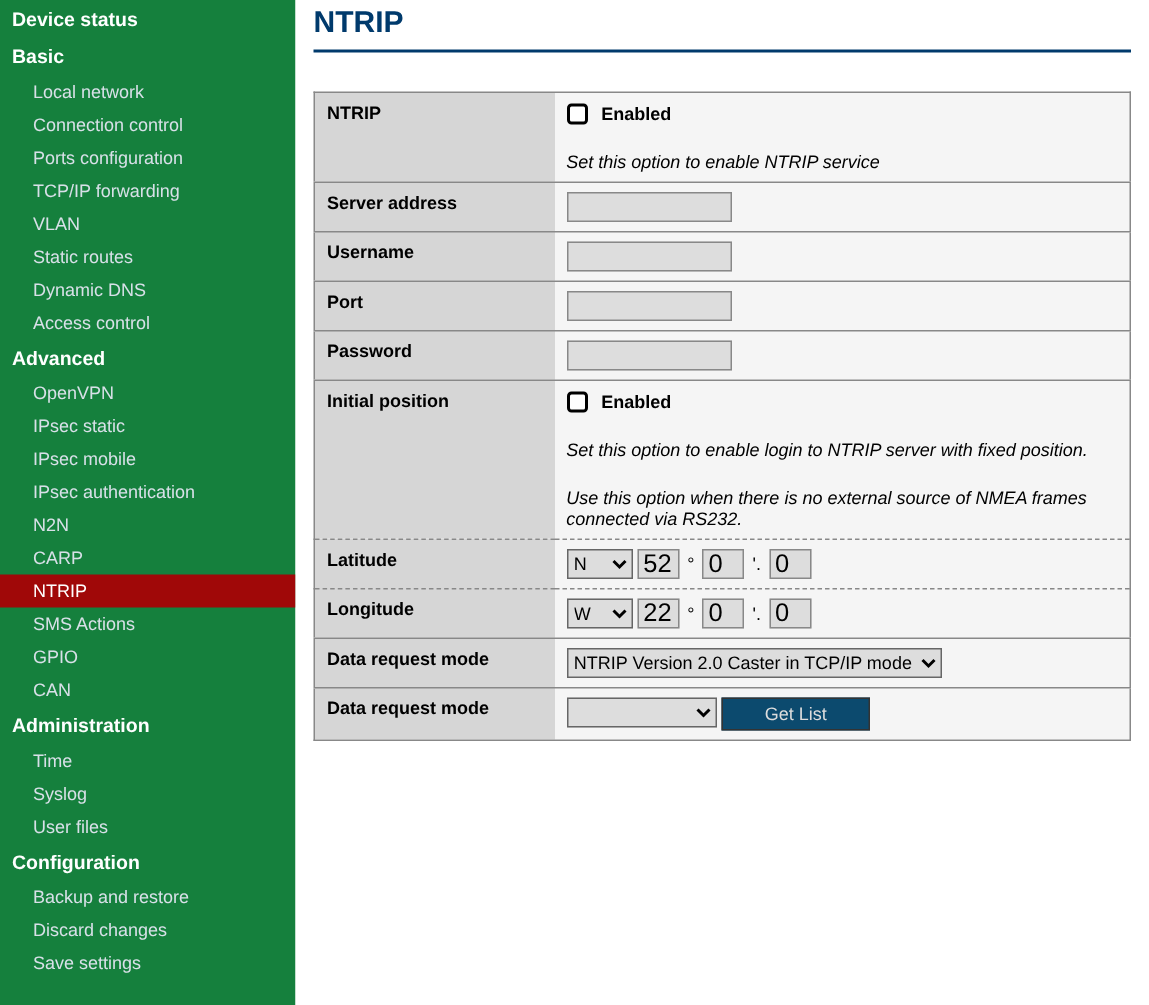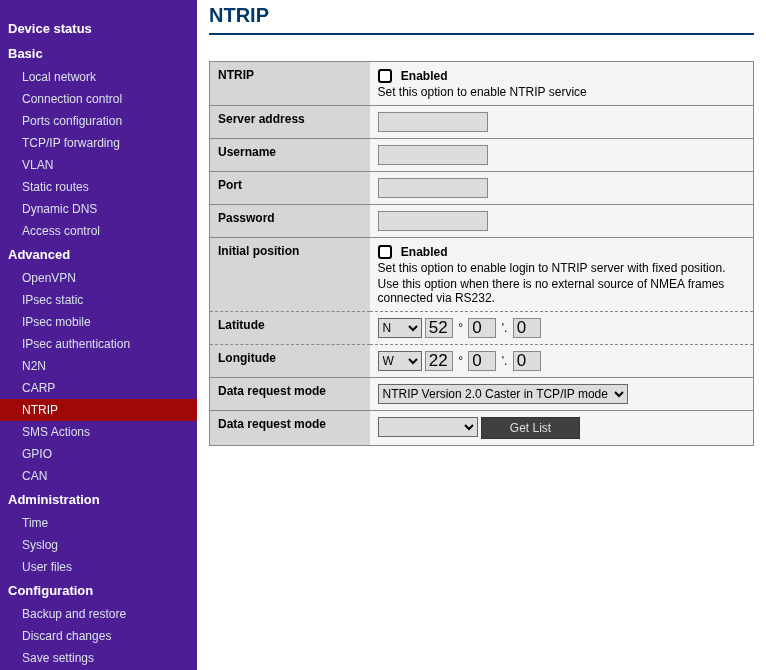--- a/index.html
+++ b/index.html
@@ -1,17 +1,17 @@
 <!DOCTYPE html>
 <html><head>
 <meta charset="utf-8">
 <style>
 * { box-sizing: border-box; margin: 0; padding: 0; }
 body { font-family: Verdana, Arial, sans-serif; font-size: 12px; background: #fff; display: flex; width: 766px; height: 670px; }
-.sidebar { width: 197px; background: #4c1d95; color: #e8e8e8; padding-top: 16px; }
+.sidebar { width: 197px; background: #15803d; color: #e8e8e8; padding-top: 0; }
 .sidebar .section { color: #fff; font-weight: bold; padding: 5px 8px 5px 8px; font-size: 13px; }
 .sidebar .item { padding: 4px 8px 4px 22px; font-size: 12px; cursor: pointer; color: #d8e0e8; }
 .sidebar .item.active { background: #a00808; color: #fff; }
 .main { flex: 1; padding: 0 12px 12px 12px; background: #fff; }
 .page-title { color: #003a6c; font-weight: bold; font-size: 20px; border-bottom: 2px solid #003a6c; padding: 4px 0 6px 0; margin-bottom: 26px; }
 .form-table { width: 100%; border: 1px solid #888; border-collapse: collapse; }
 .form-table tr { }
 .form-table td { vertical-align: top; padding: 6px 8px; }
 .form-table td.label { width: 160px; background: #d6d6d6; font-weight: bold; font-size: 12px; border-top: 1px solid #888; }
 .form-table td.field { background: #f5f5f5; border-top: 1px solid #888; font-size: 12px; }
@@ -19,22 +19,22 @@
 .form-table tr:first-child td { border-top: none; }
 input[type=text] { background: #ddd; border: 1px solid #888; height: 20px; font-size: 17px; padding: 1px 3px; }
 input.wide { width: 110px; }
 input.tiny { width: 28px; text-align: left; }
 select { background: #ddd; border: 1px solid #666; height: 20px; font-size: 12px; }
 select.dir { width: 44px; }
 select.req { width: 250px; }
 select.stream { width: 100px; }
 .checkbox { display: inline-block; width: 14px; height: 14px; border: 2px solid #000; border-radius: 3px; background: #fff; vertical-align: middle; margin-right: 6px; }
 .cb-label { font-weight: bold; vertical-align: middle; }
-.desc { margin-top: 2px; }
-.btn { background: #404040; color: #ddd; border: 1px solid #333; height: 22px; padding: 0 28px; font-size: 12px; cursor: pointer; vertical-align: middle; }
+.desc { margin-top: 18px; font-style: italic; }
+.btn { background: #0c4a6e; color: #ddd; border: 1px solid #333; height: 22px; padding: 0 28px; font-size: 12px; cursor: pointer; vertical-align: middle; }
 .coord-row > * { vertical-align: middle; }
 .deg { margin: 0 2px; }
 </style>
 </head>
 <body>
 
 <div class="sidebar" id="sidebar">
     <div class="section">Device status</div>
     <div class="section">Basic</div>
     <div class="item">Local network</div>

